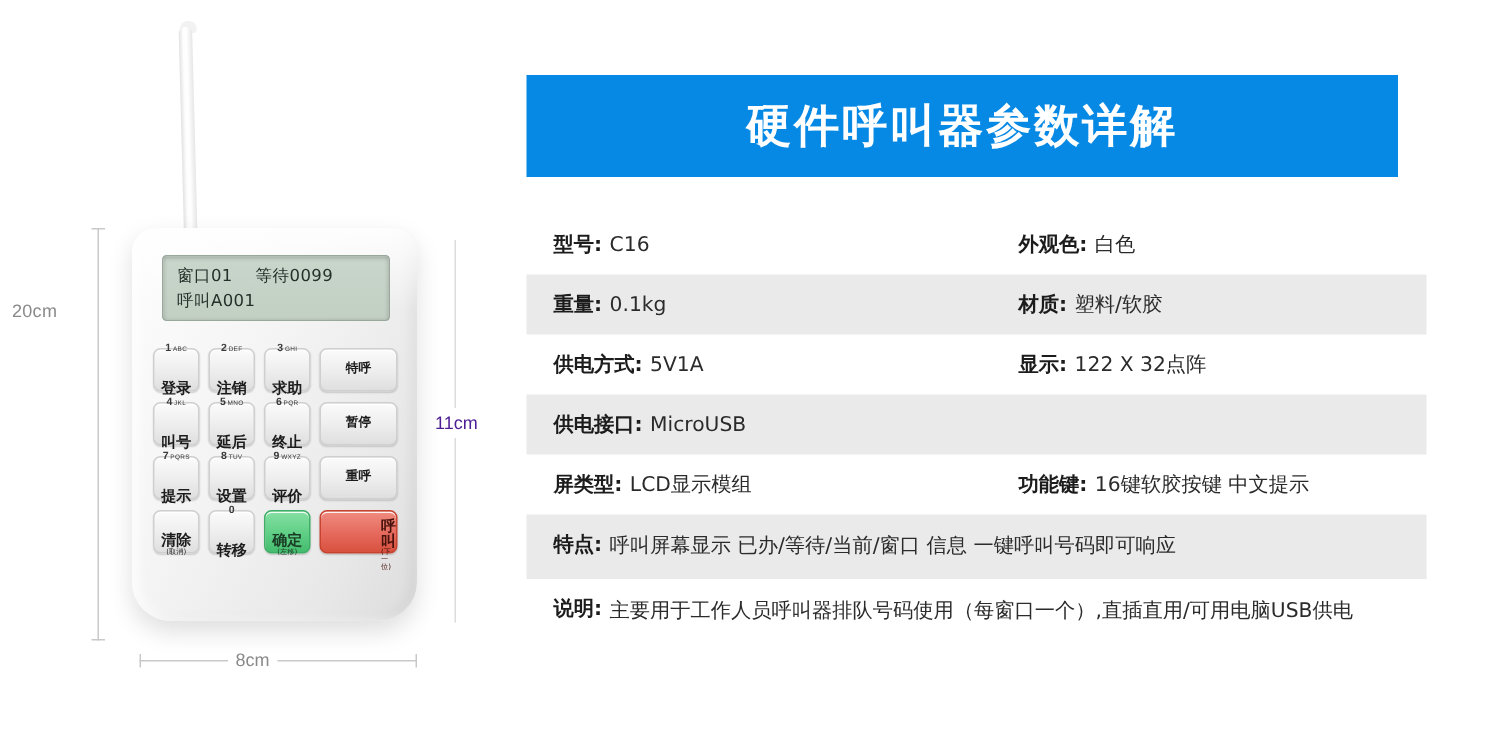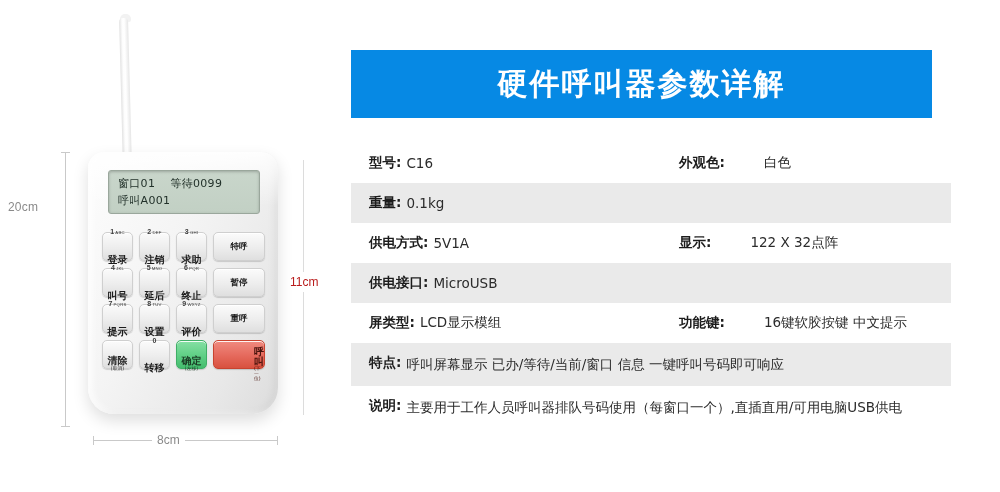--- a/index.html
+++ b/index.html
@@ -45,21 +45,21 @@
     position:absolute;left:152px;top:433px;
     font-size:12px;color:#8a8a8a;background:#fff;padding:0 5px;
   }
 
   
   .dim-v-line2{
     position:absolute;left:303px;top:160px;width:1px;height:255px;background:#dcdcdc;
   }
   .dim-label-11{
     position:absolute;left:288px;top:272px;
-    font-size:12px;color:#b91c1c;background:#fff;padding:3px 2px;
+    font-size:12px;color:#4c1d95;background:#fff;padding:3px 2px;
   }
 
   
   .antenna{
     position:absolute;left:121px;top:18px;width:9px;height:150px;
     background:linear-gradient(90deg,#e2e2e2 0%,#fdfdfd 32%,#ffffff 55%,#e6e6e6 100%);
     border-radius:4px 4px 2px 2px;
     transform:rotate(-1.5deg);
   }
   .antenna-tip{
@@ -160,21 +160,21 @@
     padding:0;
   }
   .spec-row.alt{background:#eaeaea;}
   .spec-row.full{display:block;}
   .spec-cell{
     flex:0 0 320px;
     display:flex;align-items:center;
     min-height:40px;
     padding-left:18px;box-sizing:border-box;
   }
-  .spec-cell.right{flex:0 0 260px;padding-left:8px;gap:34px;}
+  .spec-cell.right{flex:0 0 260px;padding-left:8px;}
   .spec-label{
     font-size:13.5px;font-weight:bold;color:#1c1c1c;white-space:nowrap;
     font-family:"DejaVu Sans","Liberation Sans",sans-serif;
   }
   .spec-value{
     font-size:13.5px;color:#2b2b2b;margin-left:5px;white-space:nowrap;
     font-family:"DejaVu Sans","Liberation Sans",sans-serif;
   }
   .spec-row.full .inner{
     display:flex;align-items:flex-start;
@@ -319,20 +319,24 @@
         <div class="spec-cell right">
           <span class="spec-label">外观色:</span>
           <span class="spec-value">白色</span>
         </div>
       </div>
       <div class="spec-row alt">
         <div class="spec-cell">
           <span class="spec-label">重量:</span>
           <span class="spec-value">0.1kg</span>
         </div>
+        <div class="spec-cell right">
+          <span class="spec-label">材质:</span>
+          <span class="spec-value">塑料/软胶</span>
+        </div>
       </div>
       <div class="spec-row">
         <div class="spec-cell">
           <span class="spec-label">供电方式:</span>
           <span class="spec-value">5V1A</span>
         </div>
         <div class="spec-cell right">
           <span class="spec-label">显示:</span>
           <span class="spec-value">122 X 32点阵</span>
         </div>

